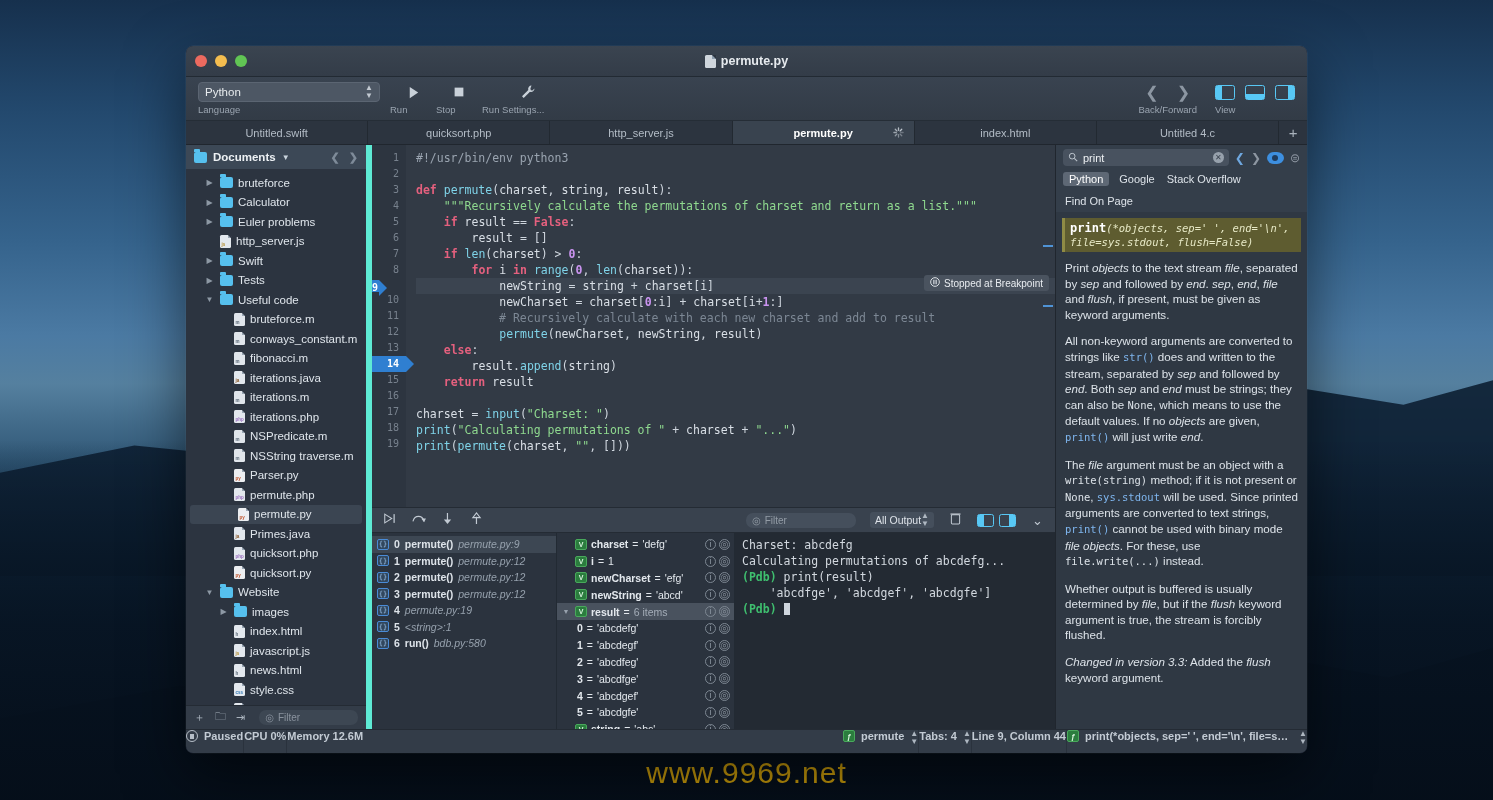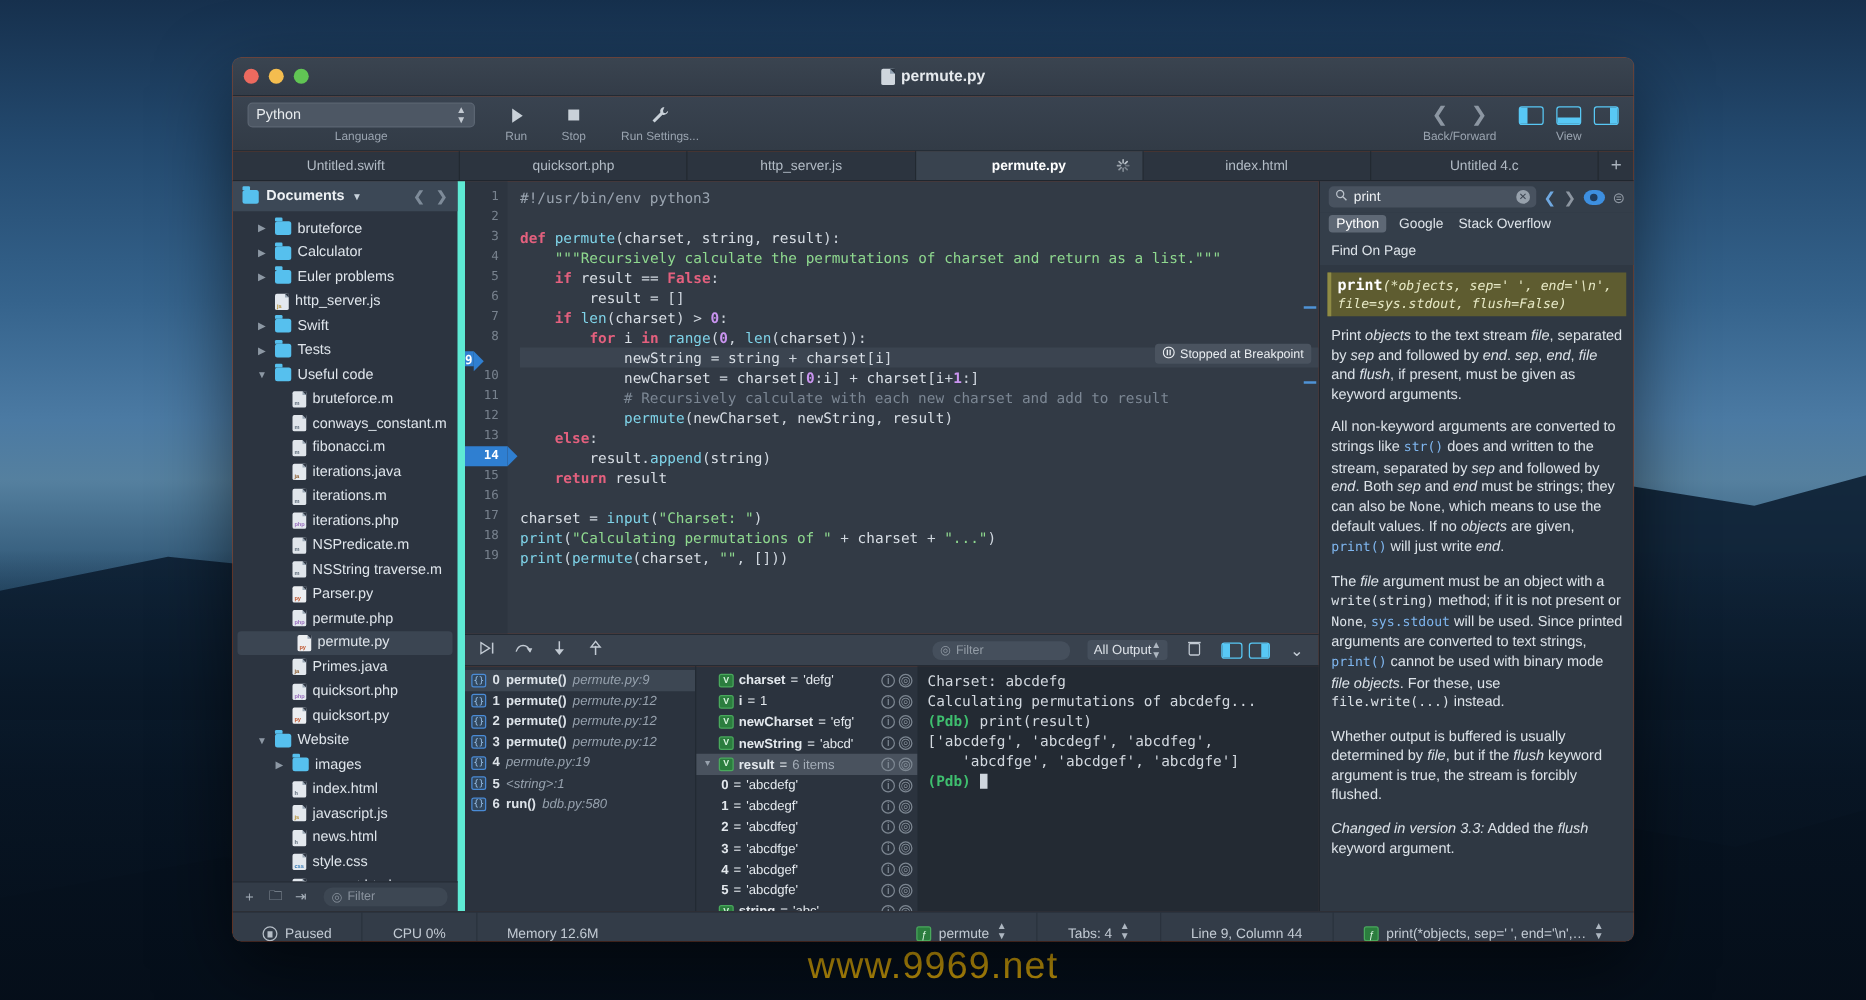--- a/index.html
+++ b/index.html
@@ -47,21 +47,21 @@
     position:absolute; left:0; right:0; bottom:10px;
     text-align:center;
     font-family:"Liberation Sans", sans-serif;
     font-size:30px; letter-spacing:1px;
     color:#eab308; opacity:.85;
   }
 
   
   #window {
     position:absolute; left:186px; top:46px; width:1121px; height:707px;
-    background:#c2410c; border-radius:7px; overflow:hidden;
+    background:#0f172a; border-radius:7px; overflow:hidden;
     box-shadow: 0 22px 60px rgba(0,0,0,.55), 0 0 0 .5px rgba(255,255,255,.10);
     display:flex; flex-direction:column;
     color:#d8dde3;
   }
 
   
   .titlebar {
     height:31px; flex:0 0 31px; position:relative;
     background:linear-gradient(to bottom,#3a4450,#333c48);
     border-bottom:1px solid #222a33;
@@ -87,21 +87,21 @@
     background:linear-gradient(to bottom,#394350,#323b46);
     border-bottom:1px solid #252d36; padding:0 12px; position:relative;
   }
   .lang-wrap { width:182px; margin-right:10px; }
   .lang-select {
     height:20px; background:#4d5764; border:1px solid #5b6572; border-radius:4px;
     display:flex; align-items:center; padding:0 6px; font-size:11.5px; color:#e7ebee;
     position:relative;
   }
   .stepper { margin-left:auto; font-size:8px; line-height:8px; color:#c3cad2; text-align:center;}
-  .tb-caption { text-align:center; font-size:9.5px; color:#9aa4b0; margin-top:2px; }
+  .tb-caption { text-align:left; font-size:9.5px; color:#9aa4b0; margin-top:2px; }
 
   .tb-btn { width:46px; text-align:center; cursor:default; }
   .tb-btn .glyph { height:20px; display:flex; align-items:center; justify-content:center; color:#c9d1d9;}
   .tb-btn.wide{ width:92px; }
 
   .tb-right { margin-left:auto; display:flex; align-items:center; gap:18px; }
   .navgroup { text-align:center; }
   .navgroup .glyph { display:flex; gap:18px; justify-content:center; height:20px; align-items:center;
                      font-size:16px; color:#8c96a2; }
   .viewgroup { text-align:center; }
@@ -250,22 +250,22 @@
   .doctext { flex:1 1 auto; overflow:hidden; padding:8px 9px 0; font-size:11.6px; line-height:15.6px;
              color:#dce2e8; }
   .doctext p { margin-bottom:11px; }
   .doctext i { }
   .mono { font-family:"DejaVu Sans Mono",monospace; font-size:10.5px; }
   .lnk { color:#7fb6ef; font-family:"DejaVu Sans Mono",monospace; font-size:10.5px; }
 
   
   .statusbar { height:24px; flex:0 0 24px; display:flex; align-items:center; background:#333c48;
                border-top:1px solid #242b34; font-size:11px; color:#c3cbd4; }
-  .sb-seg { display:flex; align-items:flex-end; gap:6px; padding:0 24px; height:100%;
-            border-right:1px solid #2a323d; }
+  .sb-seg { display:flex; align-items:flex-start; gap:6px; padding:0 0; height:100%;
+            border-right:1px solid #2a323d;font-weight:bold; }
   .pauseic { width:12px; height:12px; border:1.2px solid #b6bec7; border-radius:50%; position:relative;}
   .pauseic:before,.pauseic:after{content:"";position:absolute;top:2.5px;width:1.6px;height:5.5px;background:#b6bec7;}
   .pauseic:before{left:3.2px;} .pauseic:after{right:3.2px;}
   .fnic { width:12px; height:12px; background:#2b7d3e; border:1px solid #49a95c; border-radius:2px;
           color:#d8f3de; font-size:8px; font-style:italic; display:flex; align-items:center;
           justify-content:center; flex:0 0 12px; }
   .stp { font-size:8px; color:#aeb7c1; line-height:8px; }
   .flex-pad { flex:1 1 auto; }
 </style>
 </head>
@@ -839,21 +839,20 @@
               <span class="v-acts">
                 <span>i</span>
                 <span>◎</span>
               </span>
             </div>
           </div>
         <div class="console" id="consolepanel">
             <div class="oline"><span>Charset: abcdefg</span></div>
             <div class="oline"><span>Calculating permutations of abcdefg...</span></div>
             <div class="oline"><span class="pdb">(Pdb)</span><span> print(result)</span></div>
-            <div class="oline"><span>['abcdefg', 'abcdegf', 'abcdfeg',</span></div>
             <div class="oline"><span>    'abcdfge', 'abcdgef', 'abcdgfe']</span></div>
             <div class="oline"><span class="pdb">(Pdb)</span><span> </span><span class="cur"></span></div>
           </div>
       </div>
     </div>
 
     <div class="docs">
       <div class="docsearch">
         <span class="searchfield">
           <span>

